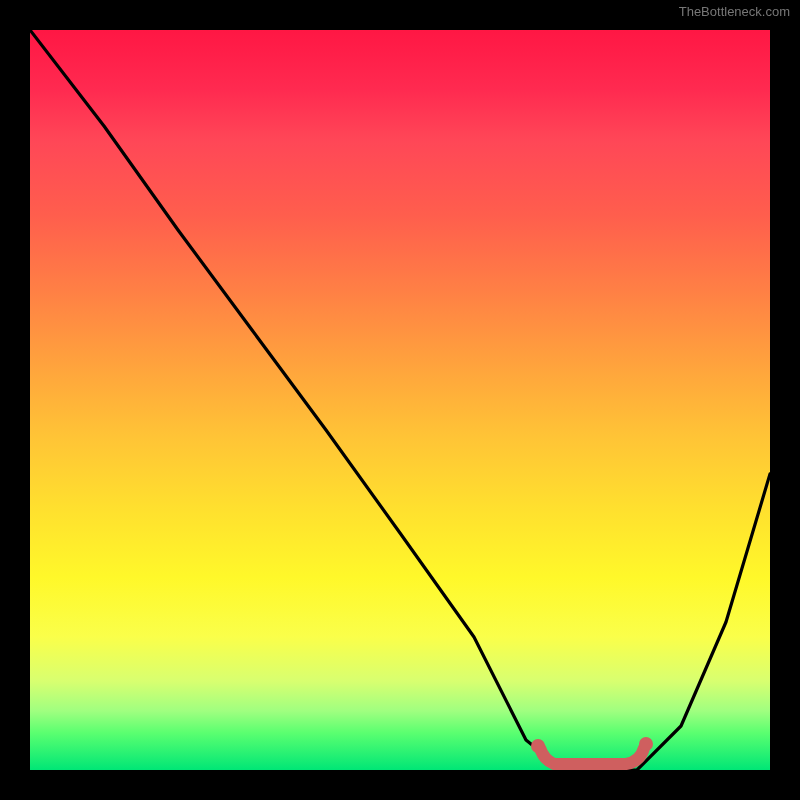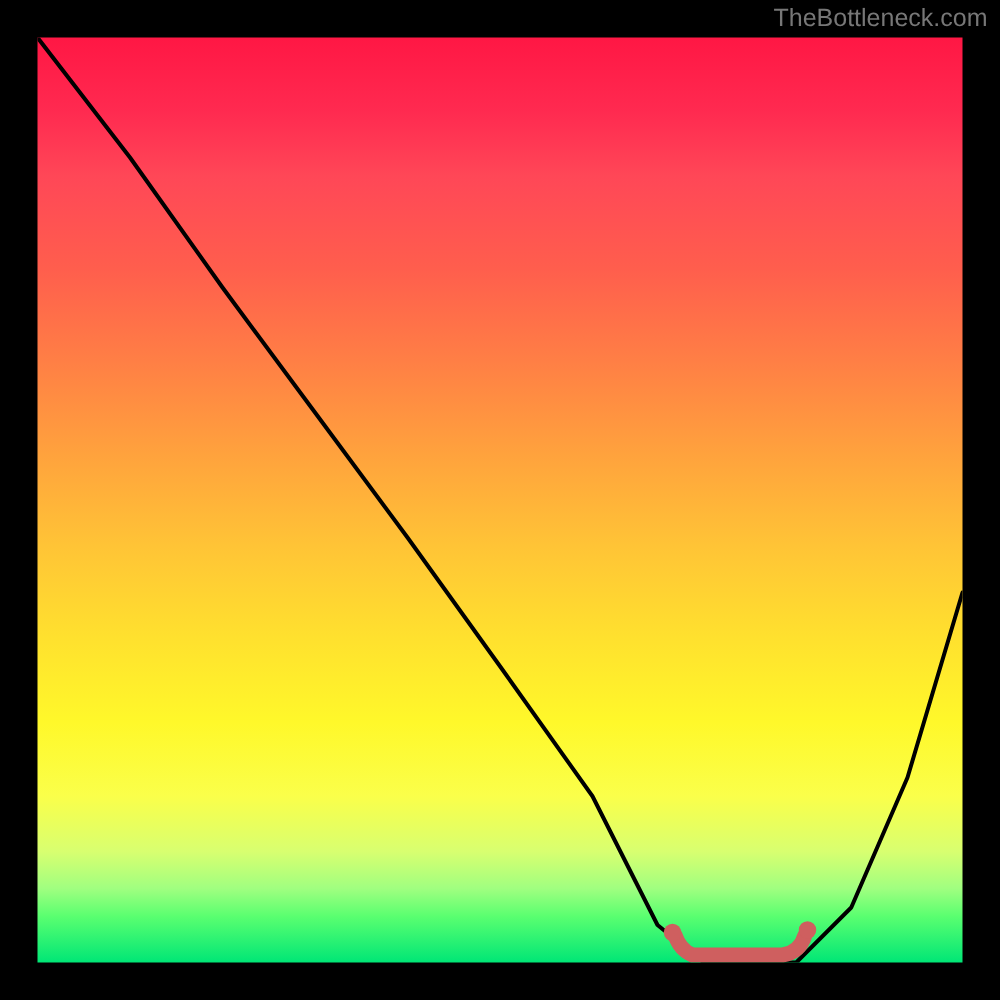--- a/index.html
+++ b/index.html
@@ -15,21 +15,21 @@
     position: relative;
     width: 800px;
     height: 800px;
     background: #000;
   }
   .watermark {
     position: absolute;
     top: 4px;
     right: 10px;
     color: #777;
-    font-size: 20px;
+    font-size: 13px;
     font-weight: 500;
     z-index: 10;
   }
   .plot-area {
     position: absolute;
     left: 30px;
     top: 30px;
     width: 740px;
     height: 740px;
     background: linear-gradient(to bottom,

